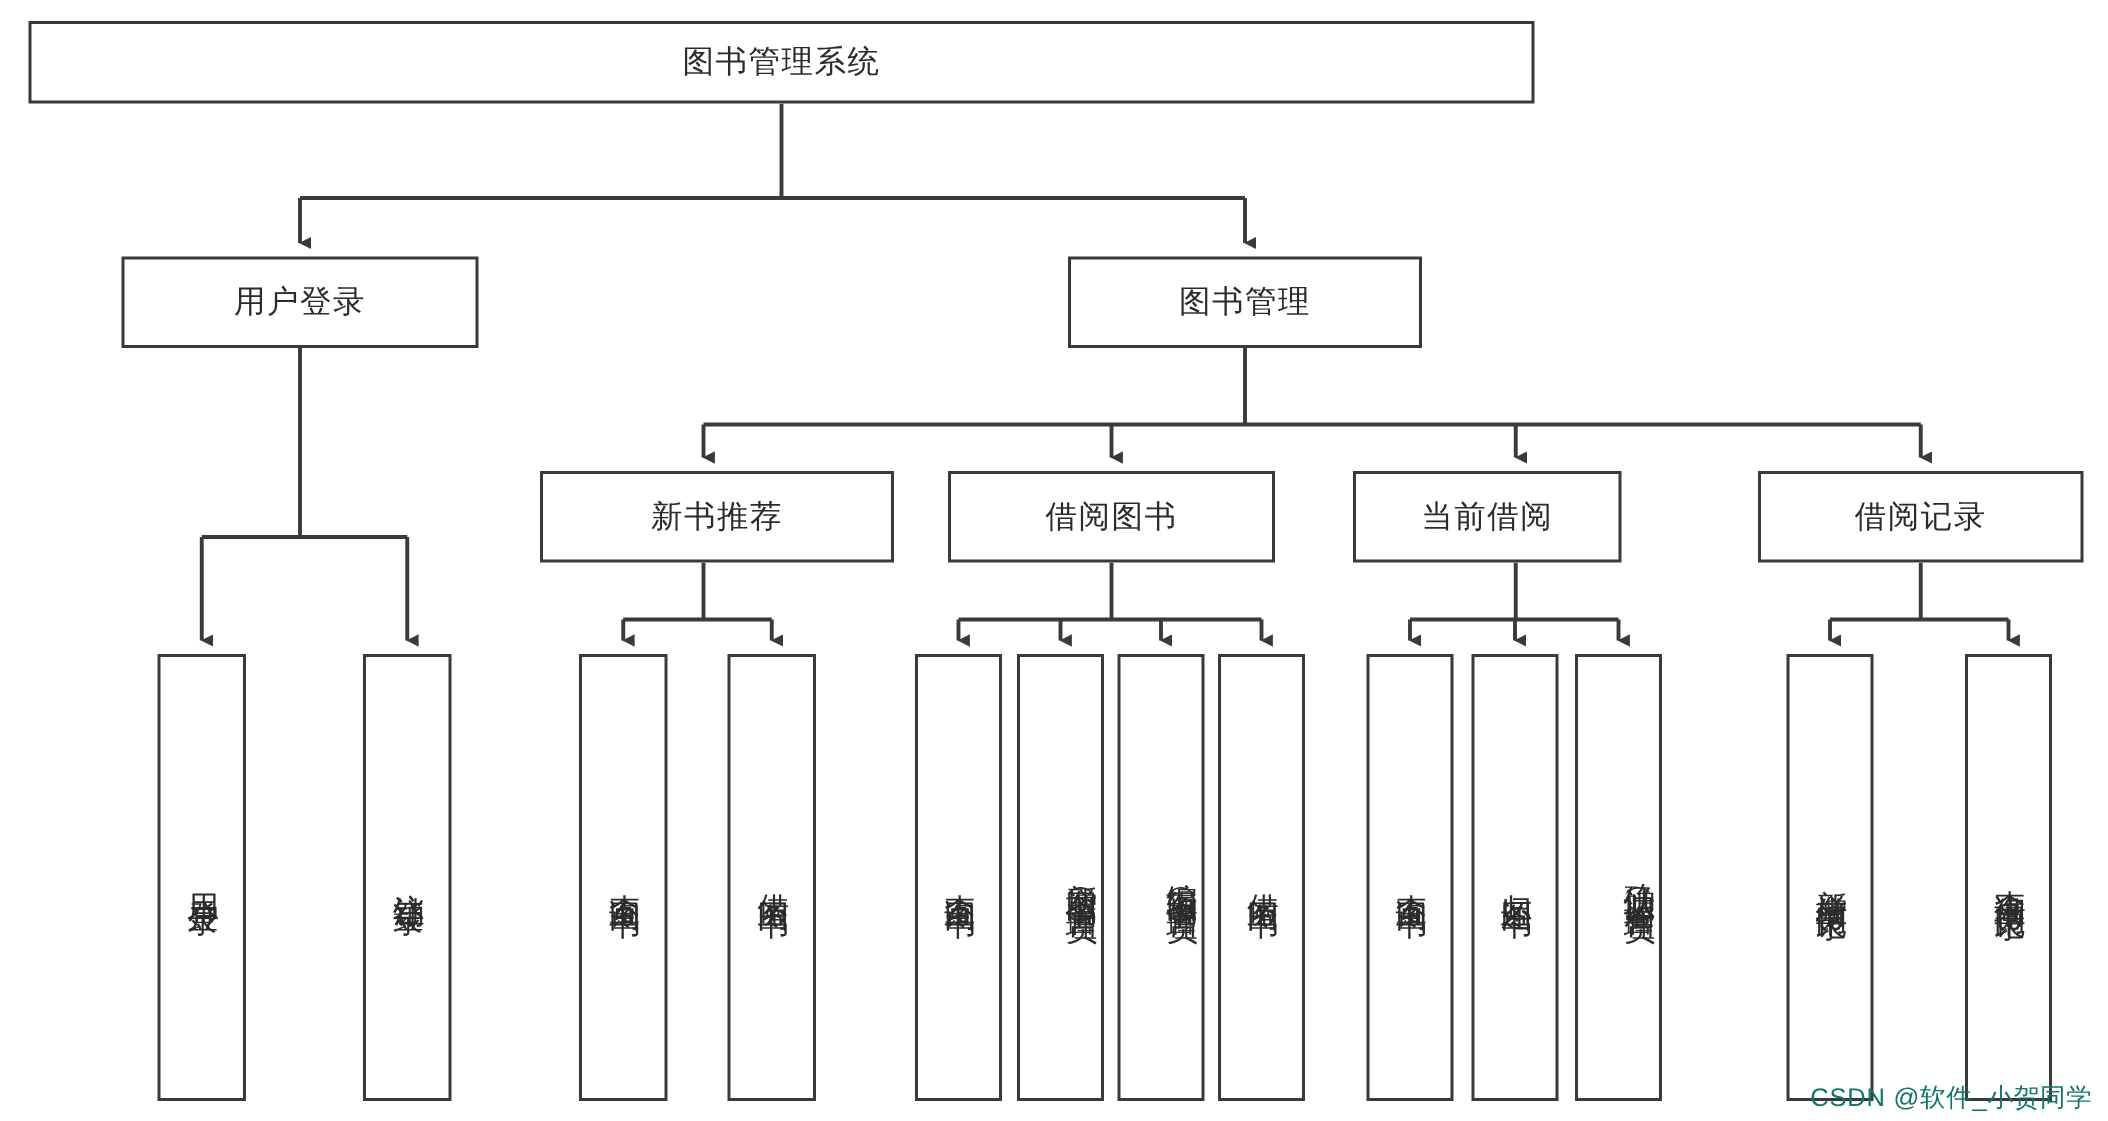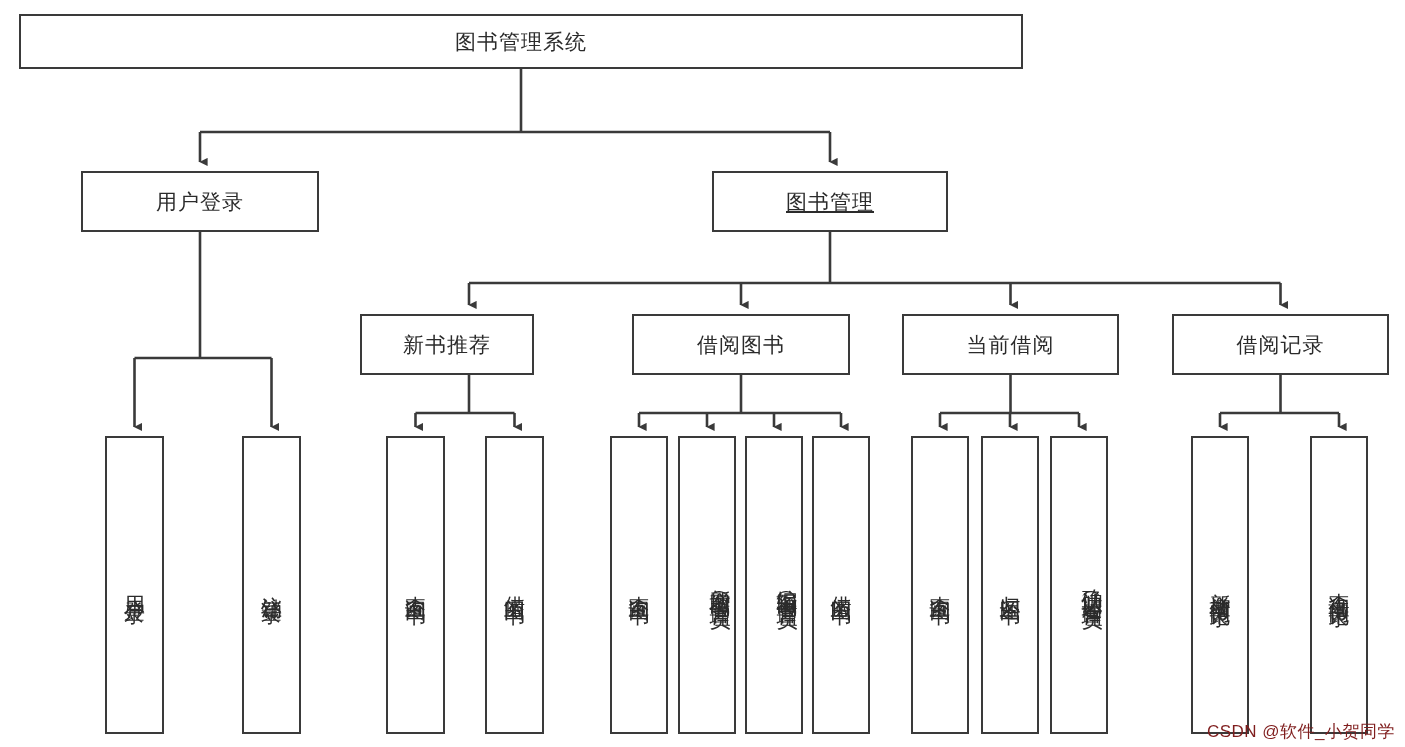--- a/index.html
+++ b/index.html
@@ -53,21 +53,21 @@
     justify-content: center;
   }
   .node.vert.centered {
     align-items: center;
   }
   #watermark {
     position: absolute;
     right: 10px;
     bottom: 4px;
     font-size: 17px;
-    color: #7f1d1d;
+    color: #0f766e;
     white-space: nowrap;
     letter-spacing: 0.5px;
   }
 </style>
 </head>
 <body>
 
 <div id="diagram-root">
 
   <svg id="edge-layer" viewBox="0 0 1405 747" width="1405" height="747" xmlns="http://www.w3.org/2000/svg">
@@ -113,30 +113,30 @@
       </g>
   </svg>
 
   <div id="node-layer">
       <div class="node horiz" style="left: 19px; top: 14px; width: 1004px; height: 55px; text-align: right;">
         <span>图书管理系统</span>
       </div>
       <div class="node horiz" style="left: 81px; top: 171px; width: 238px; height: 61px;">
         <span>用户登录</span>
       </div>
-      <div class="node horiz" style="left: 712px; top: 171px; width: 236px; height: 61px; text-decoration: underline;">
+      <div class="node horiz" style="left: 712px; top: 171px; width: 236px; height: 61px;">
         <span>图书管理</span>
       </div>
-      <div class="node horiz" style="left: 360px; top: 314px; width: 174px; height: 61px;">
+      <div class="node horiz" style="left: 360px; top: 314px; width: 236px; height: 61px;">
         <span>新书推荐</span>
       </div>
       <div class="node horiz" style="left: 632px; top: 314px; width: 218px; height: 61px;">
         <span>借阅图书</span>
       </div>
-      <div class="node horiz" style="left: 902px; top: 314px; width: 217px; height: 61px;">
+      <div class="node horiz" style="left: 902px; top: 314px; width: 179px; height: 61px;">
         <span>当前借阅</span>
       </div>
       <div class="node horiz" style="left: 1172px; top: 314px; width: 217px; height: 61px; text-align: center;">
         <span>借阅记录</span>
       </div>
       <div class="node vert centered" style="left: 105px; top: 436px; width: 59px; height: 298px;">
         <span>用户登录</span>
       </div>
       <div class="node vert centered" style="left: 242px; top: 436px; width: 59px; height: 298px;">
         <span>注销登录</span>

